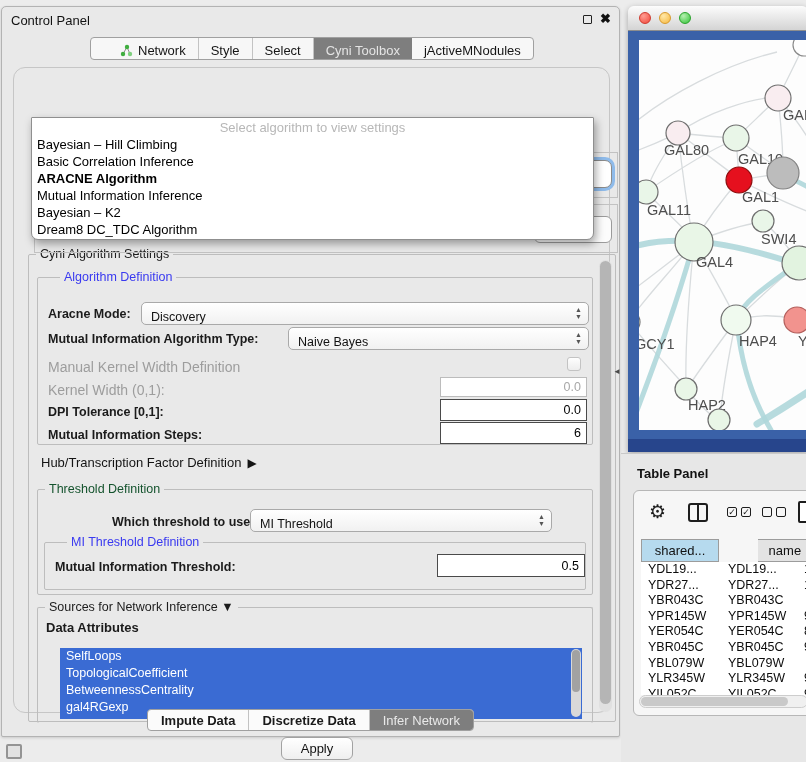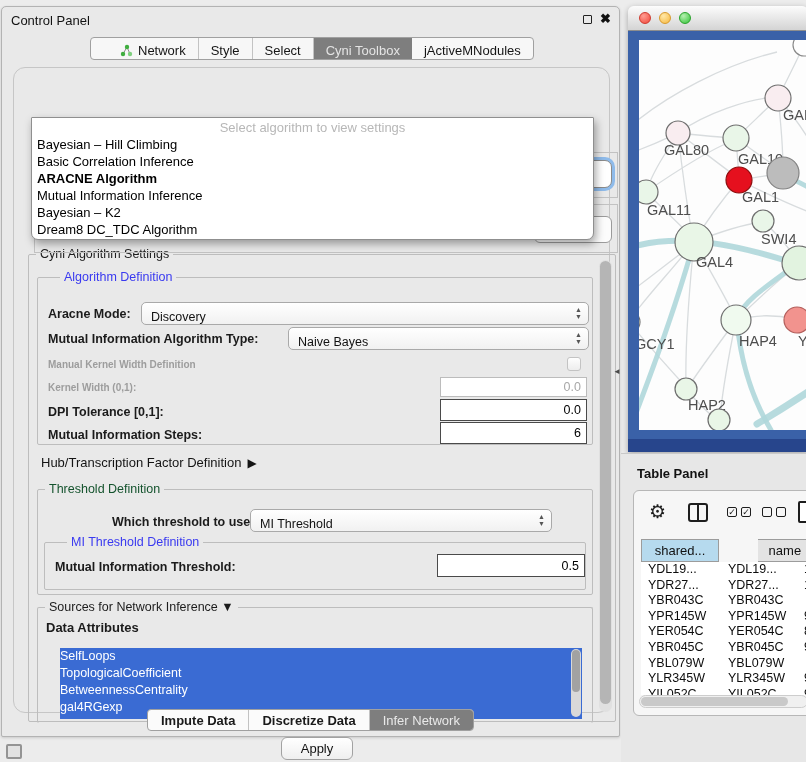--- a/index.html
+++ b/index.html
@@ -48,40 +48,40 @@
   .legend { position:absolute; top:-8px; left:7px; background:#e9e9e9; padding:0 4px; font-size:12.5px; white-space:nowrap; }
   .c-black { color:#1c1c1c; }
   .c-blue  { color:#3939f0;margin-left:15px; }
   .c-green { color:#14532d; }
 
   .settings { left:14px; top:186px; width:588px; height:468px; }
   .settings-sb { position:absolute; right:3px; top:5px; width:13px; height:452px; background:#e0e0e0; border-radius:7px; }
   .settings-sb .thumb { position:absolute; left:1px; right:1px; top:1px; bottom:8px; background:#b5b5b5; border-radius:7px; }
 
   .blabel { position:absolute; font-size:12.5px; font-weight:bold; color:#1b1b1b; white-space:nowrap; }
-  .glabel { position:absolute; font-size:10px; font-weight:bold; color:#9d9d9d; white-space:nowrap; }
+  .glabel { position:absolute; font-size:14px; font-weight:normal; color:#9d9d9d; white-space:nowrap; }
 
   .combo { position:absolute; height:23px; background:linear-gradient(#ffffff,#f1f1f1); border:1px solid #a9a9a9;
            border-radius:5px; display:flex; align-items:flex-end; font-size:12.5px; padding-left:9px; color:#111; }
   .combo .spin { position:absolute; right:6px; top:3px; display:flex; flex-direction:column; line-height:7px;
                  font-size:7px; color:#555; }
 
   .tfield { position:absolute; background:#fff; font-size:12.5px; text-align:right; padding:0 5px;
             display:flex; align-items:center; justify-content:flex-end; }
   .tfield.dim { border:1px solid #bcbcbc; color:#a8a8a8; }
   .tfield.dark { border:1.6px solid #4a4a4a; color:#000; }
 
   .chk { position:absolute; width:14px; height:14px; border:1px solid #c3c3c3; border-radius:3px;
          background:linear-gradient(#fefefe,#ededed); }
 
   .hub-row { position:absolute; left:12px; top:200px; font-size:13px; color:#141414; }
   .hub-arrow { font-size:12px; margin-left:6px; }
 
   .attr-list { position:absolute; left:22px; top:40px; width:522px; height:71px; background:#3a6bd3; overflow:hidden; }
-  .attr-item { color:#fff; font-size:12.5px; line-height:17px; padding-left:0; white-space:nowrap; }
+  .attr-item { color:#fff; font-size:12.5px; line-height:17px; padding-left:6px; white-space:nowrap; }
   .attr-sb { position:absolute; right:1px; top:1px; width:10px; height:68px; background:#d9d9d9; border-radius:5px; }
   .attr-sb .thumb { position:absolute; left:1px; right:1px; top:1px; height:42px; background:#a2a2a2; border-radius:5px; }
 
   .apply-btn { position:absolute; left:267px; top:669px; width:72px; height:23px; border:1px solid #a2a2a2;
                border-radius:6px; background:linear-gradient(#ffffff,#efefef); font-size:13px; color:#111;
                display:flex; align-items:center; justify-content:center; }
 
   .btabbar { position:absolute; left:145px; top:702px; height:22px; display:flex; border:1px solid #a0a0a0;
              border-radius:4px; overflow:hidden; background:#fbfbfb; }
   .btab { padding:3px 13px 0 13px; font-size:13px; font-weight:bold; color:#1a1a1a; border-right:1px solid #c3c3c3;

